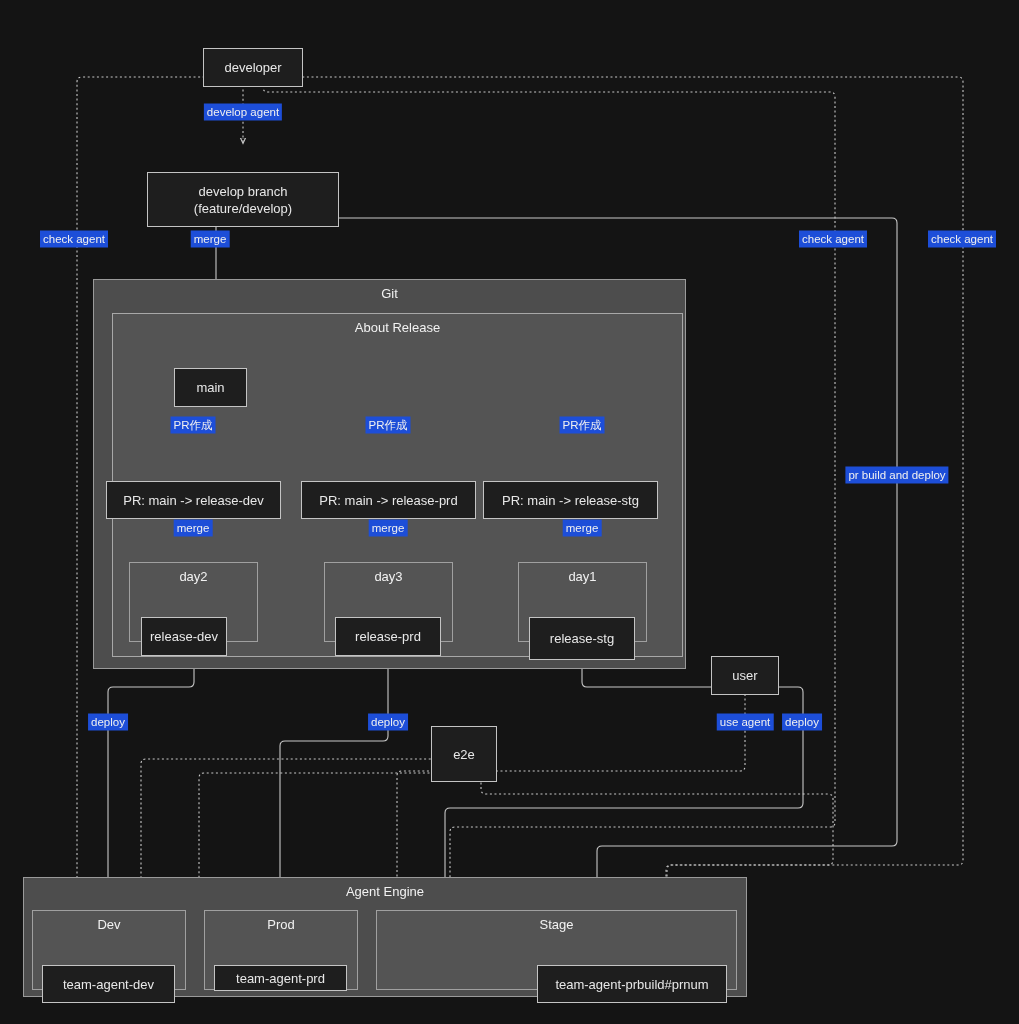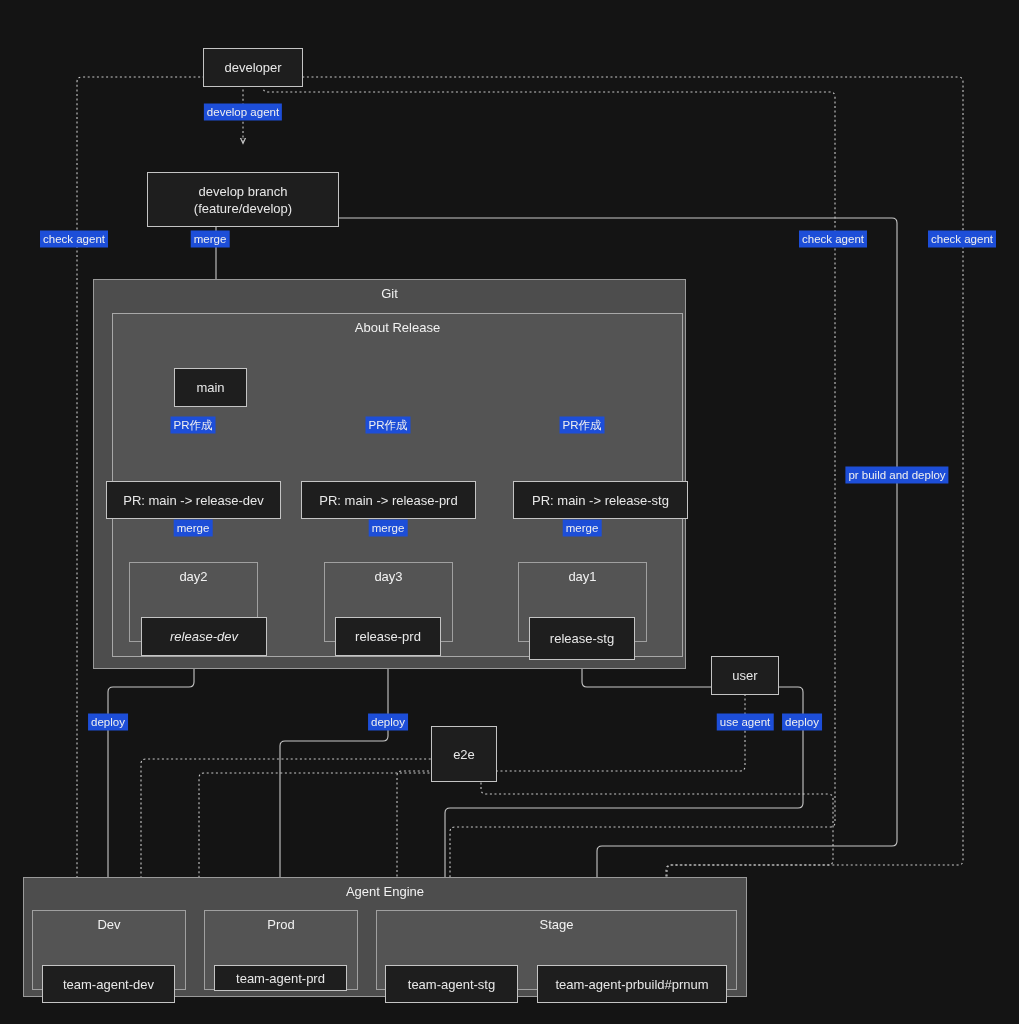--- a/index.html
+++ b/index.html
@@ -159,33 +159,32 @@
 
   <div class="node" style="left:203px;top:24px;width:100px;height:39px;">developer</div>
 
   <div class="node" style="left:147px;top:148px;width:192px;height:55px;">develop branch
 (feature/develop)</div>
 
   <div class="node" style="left:174px;top:344px;width:73px;height:39px;">main</div>
 
   <div class="node" style="left:106px;top:457px;width:175px;height:38px;">PR: main -&gt; release-dev</div>
   <div class="node" style="left:301px;top:457px;width:175px;height:38px;">PR: main -&gt; release-prd</div>
-  <div class="node" style="left:513px;top:457px;width:175px;height:38px;">PR: main -&gt; release-stg</div>
-
-  <div class="node" style="left:141px;top:593px;width:126px;height:39px;font-style:italic;">release-dev</div>
+  <div class="node" style="left:483px;top:457px;width:175px;height:38px;">PR: main -&gt; release-stg</div>
+
+  <div class="node" style="left:141px;top:593px;width:86px;height:39px;">release-dev</div>
   <div class="node" style="left:335px;top:593px;width:106px;height:39px;">release-prd</div>
   <div class="node" style="left:529px;top:593px;width:106px;height:43px;">release-stg</div>
 
   <div class="node" style="left:711px;top:632px;width:68px;height:39px;">user</div>
 
   <div class="node" style="left:431px;top:702px;width:66px;height:56px;">e2e</div>
 
   <div class="node" style="left:42px;top:941px;width:133px;height:38px;">team-agent-dev</div>
   <div class="node" style="left:214px;top:941px;width:133px;height:26px;">team-agent-prd</div>
-  <div class="node" style="left:385px;top:941px;width:133px;height:38px;">team-agent-stg</div>
   <div class="node" style="left:537px;top:941px;width:190px;height:38px;">team-agent-prbuild#prnum</div>
 
   <div class="elabel" style="left:243px;top:112px;">develop agent</div>
 
   <div class="elabel" style="left:74px;top:239px;">check agent</div>
 
   <div class="elabel" style="left:210px;top:239px;">merge</div>
 
   <div class="elabel" style="left:833px;top:239px;">check agent</div>
 

